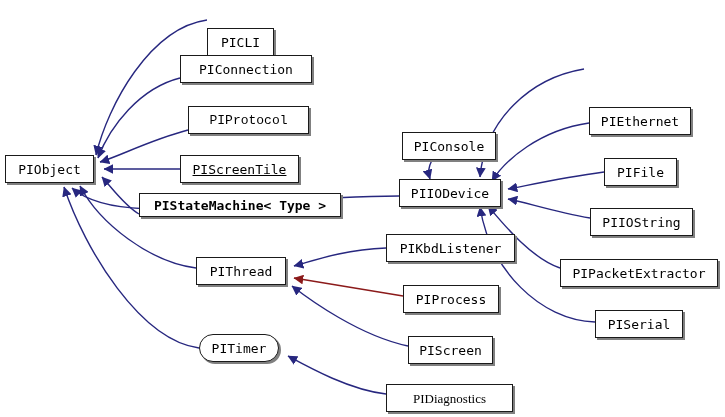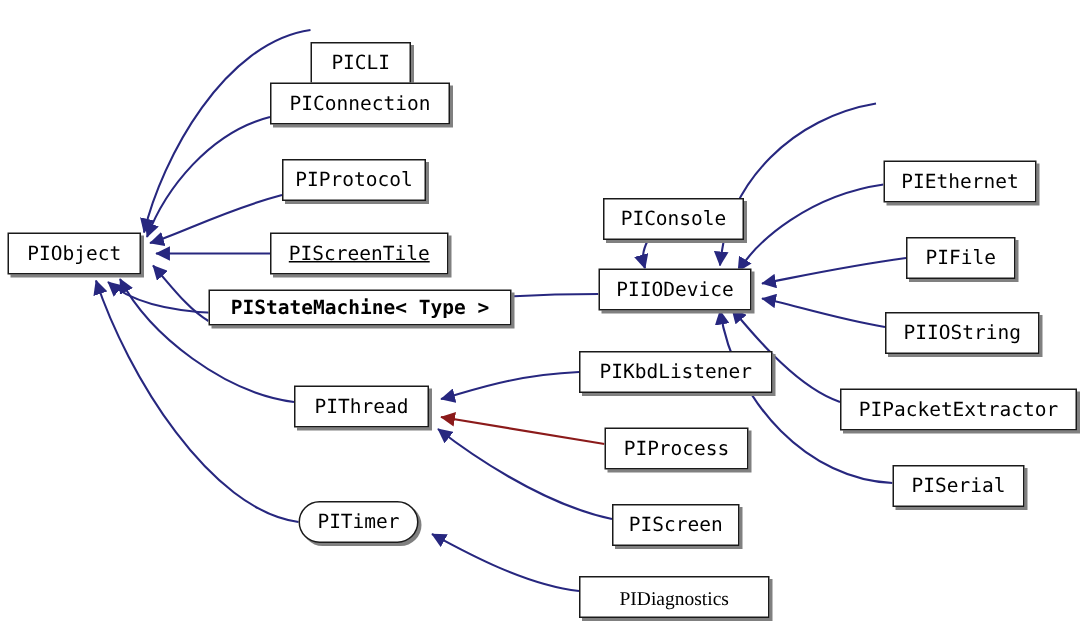--- a/index.html
+++ b/index.html
@@ -87,24 +87,24 @@
       <path d="M 403,296 L 294,278" marker-end="url(#arrow-usage)"></path>
     </g>
   </svg>
 
   <div class="node" style="left:5px;  top:155px; width:89px;  height:28px;">
       <span class="node-label">PIObject</span>
     </div>
   <div class="node" style="left:207px;top:4px;   width:67px;  height:28px;margin-top:24px;">
       <span class="node-label">PICLI</span>
     </div>
-  <div class="node" style="left:180px;top:55px;  width:120px; height:28px;">
+  <div class="node" style="left:180px;top:55px;  width:132px; height:28px;">
       <span class="node-label">PIConnection</span>
     </div>
-  <div class="node" style="left:188px;top:106px; width:96px; height:28px;">
+  <div class="node" style="left:188px;top:106px; width:121px; height:28px;font-family:Liberation Mono, monospace;">
       <span class="node-label">PIProtocol</span>
     </div>
   <div class="node" style="left:180px;top:155px; width:119px; height:28px;text-decoration:underline;">
       <span class="node-label">PIScreenTile</span>
     </div>
   <div class="node" style="left:139px;top:193px; width:202px; height:24px;font-weight:bold;">
       <span class="node-label">PIStateMachine&lt; Type &gt;</span>
     </div>
   <div class="node" style="left:196px;top:257px; width:90px;  height:28px;">
       <span class="node-label">PIThread</span>

